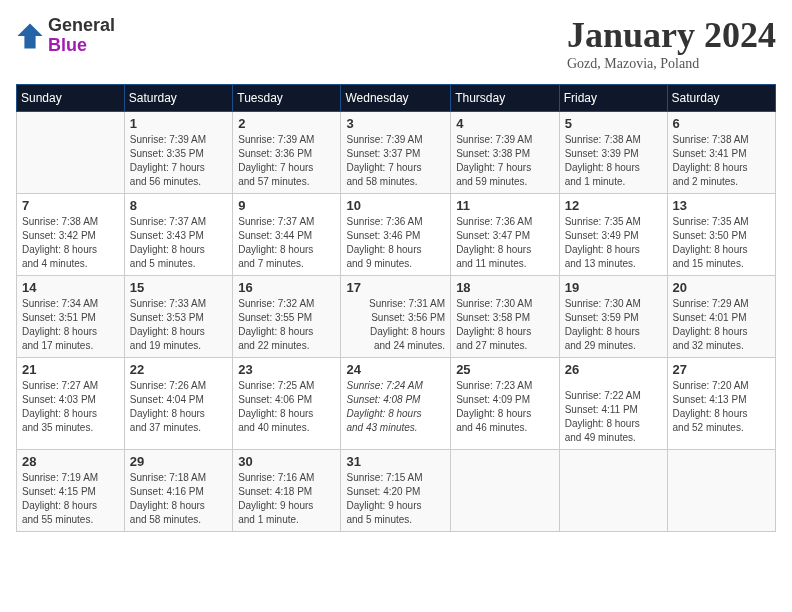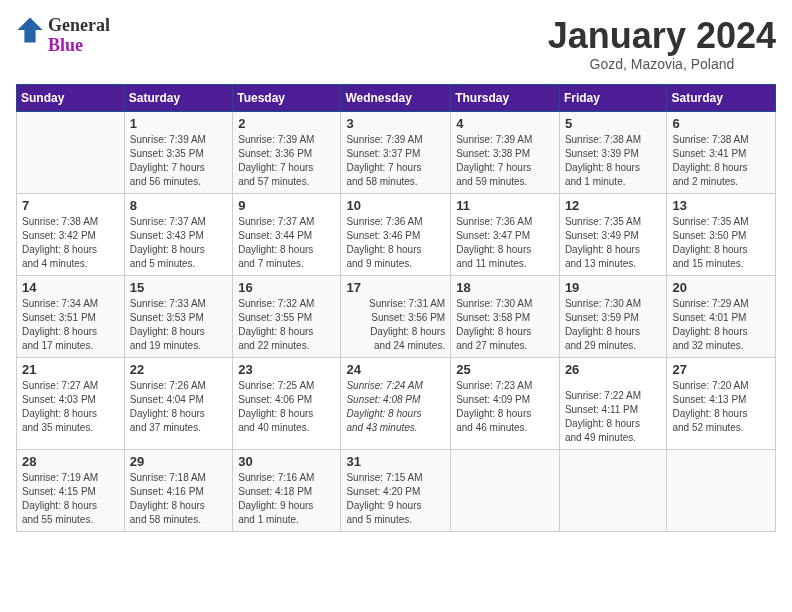--- a/index.html
+++ b/index.html
@@ -11,21 +11,21 @@
       padding: 16px;
     }
     .header {
       display: flex;
       justify-content: space-between;
       align-items: flex-start;
       margin-bottom: 12px;
     }
     .logo {
       display: flex;
-      font-family: Liberation Serif, serif;
+      align-items: center;
     }
     .logo-text {
       display: flex;
       flex-direction: column;
       line-height: 1.1;
     }
     .logo-general {
       font-size: 18px;
       font-weight: bold;
       color: #333;
@@ -34,44 +34,45 @@
       font-size: 18px;
       font-weight: bold;
       color: #a21caf;
     }
     .logo-icon {
       width: 28px;
       height: 28px;
       margin-right: 4px;
     }
     .title-block {
-      text-align: center;
+      text-align: left;
+      font-family: Liberation Serif, serif;
     }
     .month-title {
       font-size: 36px;
       font-weight: bold;
       color: #333;
       line-height: 1.1;
     }
     .location {
       font-size: 14px;
       color: #555;
     }
     table {
       width: 100%;
       border-collapse: collapse;
       font-size: 10.5px;
     }
     thead tr th {
-      background-color: #4c1d95;
+      background-color: #0f172a;
       color: #fff;
       padding: 6px 4px;
       text-align: left;
       font-size: 12px;
-      font-weight: bold;
+      font-weight: normal;
       border: 1px solid #1a4f8a;
     }
     tbody tr td {
       border: 1px solid #ccc;
       vertical-align: top;
       padding: 4px 5px;
       width: 113px;
       min-height: 80px;
     }
     .day-num {

